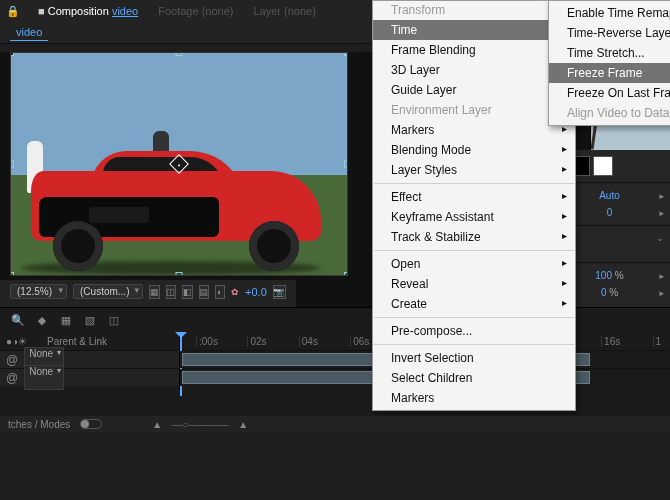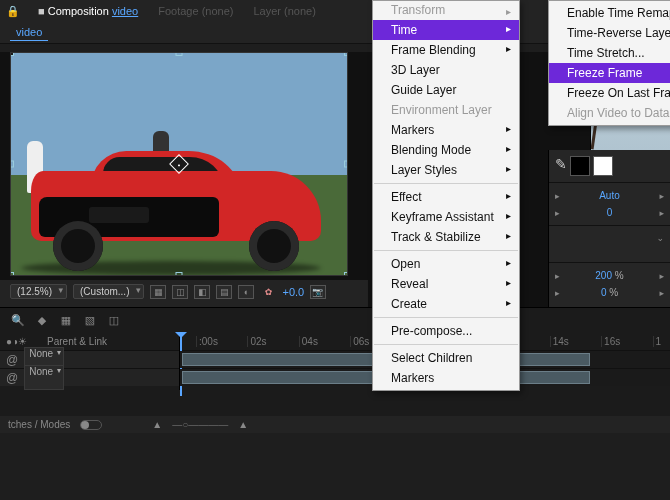--- a/index.html
+++ b/index.html
@@ -29,21 +29,21 @@
   .person { position:absolute; width:16px; background:#ddd; border-radius:6px 6px 2px 2px; }
   .person.p1 { height:52px; top:88px; left:16px; background:#efefef; }
   .person.p2 { height:58px; top:78px; left:142px; background:#333; }
   .crosshair { position:absolute; left:50%; top:50%; width:14px; height:14px; border:1px solid #fff; transform:translate(-50%,-50%) rotate(45deg); }
   .crosshair:after{content:"";position:absolute;left:50%;top:50%;width:2px;height:2px;background:#fff;border-radius:50%;}
   .handle { position:absolute; width:7px; height:7px; border:1px solid #9cd; background:transparent; }
   .handle.tl{top:-4px;left:-4px}.handle.tr{top:-4px;right:-4px}.handle.bl{bottom:-4px;left:-4px}.handle.br{bottom:-4px;right:-4px}
   .handle.tc{top:-4px;left:50%;transform:translateX(-50%)}.handle.bc{bottom:-4px;left:50%;transform:translateX(-50%)}
   .handle.ml{left:-4px;top:50%;transform:translateY(-50%)}.handle.mr{right:-4px;top:50%;transform:translateY(-50%)}
 
-  .viewer-controls { display:flex; align-items:center; gap:6px; padding:4px 10px 8px 10px; background:#232323; width:368px;}
+  .viewer-controls { display:flex; align-items:center; gap:6px; padding:4px 10px 8px 10px; background:#232323; width:296px;}
   .vc-dd { background:#2e2e2e; border:1px solid #444; color:#ccc; padding:1px 14px 1px 6px; font-size:10px; position:relative; border-radius:2px; }
   .vc-dd:after{content:"▾"; position:absolute; right:3px; top:0; font-size:9px; color:#888;}
   .vc-icon { width:16px; height:14px; border:1px solid #555; background:#2a2a2a; display:flex;align-items:center;justify-content:center;font-size:9px;color:#888;}
   .vc-plus { color:#59a7ff; font-size:11px; }
 
   
   .tl { background:#1b1b1b; border-top:1px solid #000; }
   .tl-tools { display:flex; gap:8px; padding:4px 10px; align-items:center; }
   .tl-tool { width:16px;height:16px;color:#888;display:flex;align-items:center;justify-content:center;font-size:11px;}
   .tl-ruler { display:flex; height:18px; background:#1b1b1b; align-items:center; }
@@ -53,45 +53,45 @@
   .playhead { position:absolute; left:0; top:0; width:2px; height:60px; background:#5aa6ff; }
   .playhead:before{content:"";position:absolute;top:-4px;left:-5px;border:6px solid transparent;border-top-color:#5aa6ff;}
   .tl-header { display:flex; align-items:center; height:16px; font-size:10px; color:#888;}
   .tl-row { display:flex; height:18px; align-items:center; background:#232323; border-top:1px solid #111;}
   .tl-row .cells{width:180px;display:flex;align-items:center;gap:6px;padding:0 6px;font-size:10px;color:#aaa;border-right:1px solid #000;}
   .tl-row .track{flex:1;height:100%;position:relative;background:#1a1a1a;}
   .clip { position:absolute; top:2px; left:2px; right:80px; bottom:2px; background:#4a5a62; border:1px solid #6b7e88;}
   .link-dd { background:#2a2a2a;border:1px solid #3a3a3a;color:#aaa;font-size:10px;padding:0 10px 12px 4px;position:relative;}
   .link-dd:after{content:"▾";position:absolute;right:2px;top:0;font-size:8px;}
   .spiral{color:#888;font-size:12px;}
-  .tl-footer{display:flex;align-items:center;gap:10px;padding:3px 8px;color:#888;font-size:10px;background:#232323;margin-top:30px;}
+  .tl-footer{display:flex;align-items:flex-start;gap:10px;padding:3px 8px;color:#888;font-size:10px;background:#232323;margin-top:30px;}
   .toggle{width:22px;height:10px;border:1px solid #555;border-radius:5px;position:relative;}
   .toggle:after{content:"";position:absolute;width:8px;height:8px;background:#888;border-radius:50%;top:0;left:0;}
 
   
   .rpanel { position:absolute; top:150px; right:0; width:122px; background:#262626; border-left:1px solid #000; padding:6px; }
   .rp-sw { display:flex; gap:3px; margin-bottom:6px;}
   .sw { width:20px;height:20px;border:1px solid #555;}
   .sw.b{background:#000}.sw.w{background:#fff}
   .rp-div{border-top:1px solid #111;margin:4px -6px;}
   .rp-line{display:flex;justify-content:space-between;align-items:center;padding:3px 0;font-size:10px;}
   .rp-line .v{color:#59a7ff;}
   .rp-line .lbl{color:#aaa;}
   .rp-arr{color:#888;font-size:9px;}
   .rp-tree { position:absolute; top:0; right:0; width:80px; height:150px; background:linear-gradient(#c9d8e0,#b0c4d0); border-left:1px solid #000; overflow:hidden;}
   .branch{position:absolute;width:3px;background:#3a2a20;}
 
   
   .menu { position:absolute; background:#f4f4f4; border:1px solid #9a9a9a; box-shadow:2px 3px 6px rgba(0,0,0,.4); color:#111; font-size:12px; padding:2px 0; }
   .menu .mi { padding:3px 24px 3px 18px; position:relative; white-space:nowrap; }
   .menu .mi.sub:after { content:"▸"; position:absolute; right:8px; top:3px; font-size:10px; }
-  .menu .mi.hl { background:#6d28d9; color:#fff; }
+  .menu .mi.hl { background:#737373; color:#fff; }
   .menu .mi.dis { color:#9a9a9a; }
   .menu .sep { height:1px; background:#cfcfcf; margin:3px 1px; }
-  .menu1 { top:0; left:372px; width:148px; }
+  .menu1 { top:0; left:372px; width:204px; }
   .menu2 { top:0; left:548px; width:138px; }
 </style>
 </head>
 <body>
 
 <div class="topbar">
   <span class="lock">🔒</span>
   <span>■ <span class="title">Composition</span> <span style="color:#59a7ff;text-decoration:underline">video</span></span>
   <span class="faded"><span>Footage</span> <span>(none)</span></span>
   <span class="faded"><span>Layer</span> <span>(none)</span></span>
@@ -161,21 +161,21 @@
       <span class="v">0</span>
       <span class="rp-arr">▸</span>
     </div>
   <div class="rp-div"></div>
   <div class="rp-line" style="justify-content:flex-end">
       <span class="rp-arr">⌄</span>
     </div>
   <div class="rp-div" style="margin-top:16px"></div>
   <div class="rp-line">
       <span class="rp-arr">▸</span>
-      <span><span class="v">200</span> <span class="lbl">%</span></span>
+      <span><span class="v">100</span> <span class="lbl">%</span></span>
       <span class="rp-arr">▸</span>
     </div>
   <div class="rp-line">
       <span class="rp-arr">▸</span>
       <span><span class="v">0</span> <span class="lbl">%</span></span>
       <span class="rp-arr">▸</span>
     </div>
 </div>
 
 <div class="tl">
@@ -245,20 +245,21 @@
       <div class="mi sub">Effect</div>
       <div class="mi sub">Keyframe Assistant</div>
       <div class="mi sub">Track &amp; Stabilize</div>
       <div class="sep"></div>
       <div class="mi sub">Open</div>
       <div class="mi sub">Reveal</div>
       <div class="mi sub">Create</div>
       <div class="sep"></div>
       <div class="mi">Pre-compose...</div>
       <div class="sep"></div>
+      <div class="mi">Invert Selection</div>
       <div class="mi">Select Children</div>
       <div class="mi">Markers</div>
     </div>
 </div>
 
 <div class="menu menu2">
   <div id="sub-items">
       <div class="mi">Enable Time Remapping</div>
       <div class="mi">Time-Reverse Layer</div>
       <div class="mi">Time Stretch...</div>

